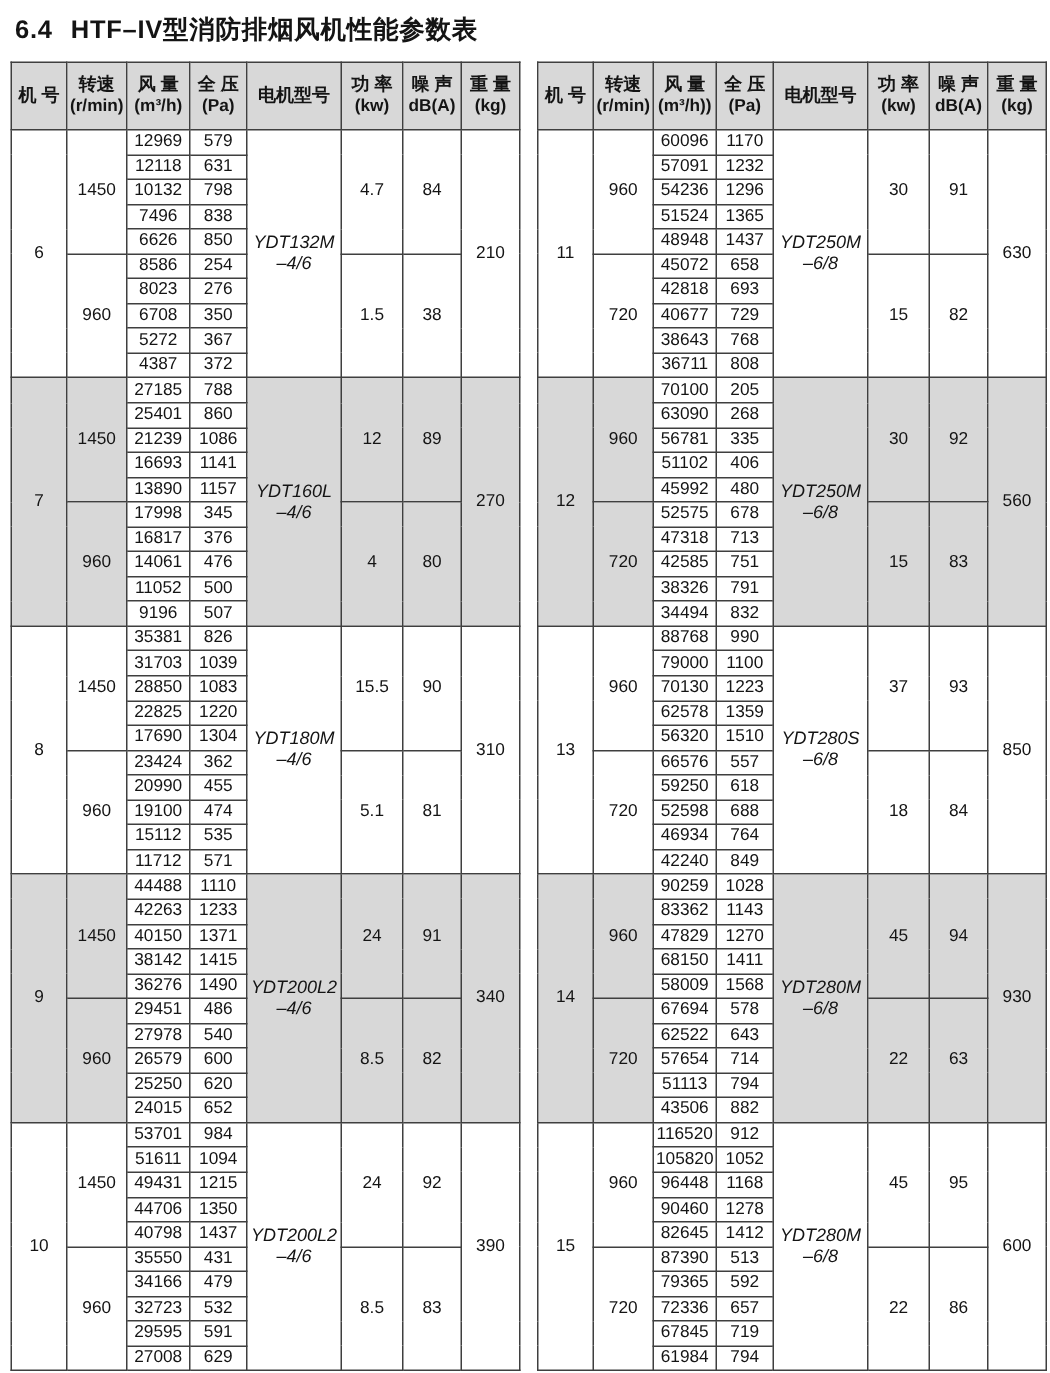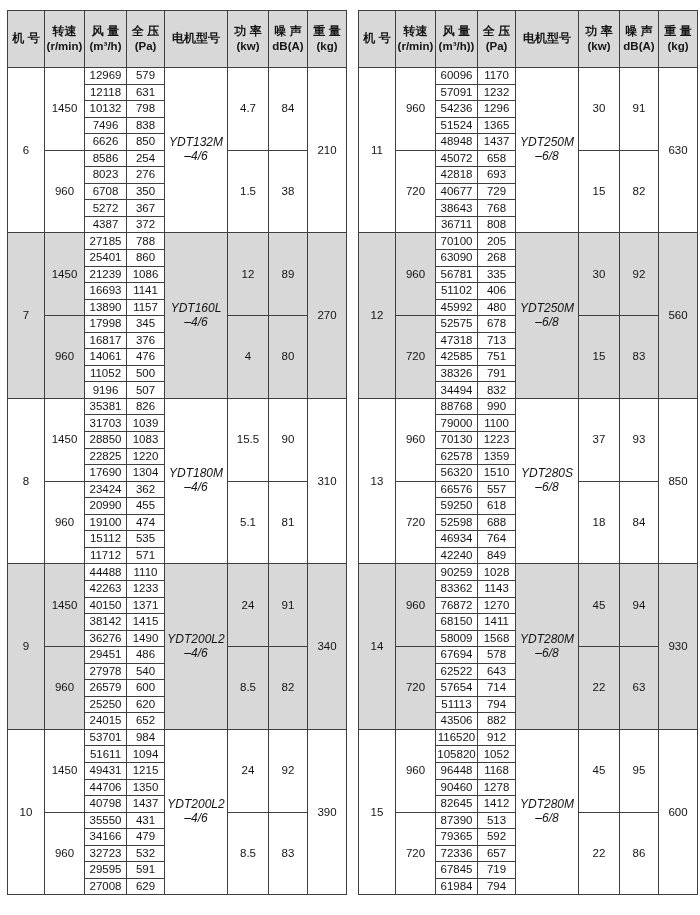--- a/index.html
+++ b/index.html
@@ -29,36 +29,39 @@
     width:339px;
     border:1.5px solid var(--border);
   }
   th,td{
     border:1px solid var(--border);
     text-align:center;vertical-align:middle;
     padding:0;overflow:hidden;
     font-size:11.5px;line-height:1.15;
     color:var(--ink);
   }
-  thead tr{height:57px;}
+  thead tr{height:45px;}
   th{
     background:var(--shaded);
     font-weight:bold;font-size:12px;
   }
   th .unit{display:block;font-weight:bold;font-size:11.5px;margin-top:1px;}
   tbody tr{height:16.56px;}
   td.flow,td.pressure{background:#ffffff;}
   td.shaded{background:var(--shaded);}
   td.motor{font-size:12px;font-style:italic;}
   td.motor .m2{display:block;}
 </style>
 </head>
 <body>
 
 <div class="page">
+  <div class="title">
+    <span class="num">6.4</span><span>HTF–IV型消防排烟风机性能参数表</span>
+  </div>
   <div class="tables">
       <table>
         <colgroup>
           <col style="width: 37px;">
           <col style="width: 40px;">
           <col style="width: 42px;">
           <col style="width: 38px;">
           <col style="width: 63px;">
           <col style="width: 41px;">
           <col style="width: 39px;">
@@ -503,21 +506,21 @@
             <td class="motor shaded" rowspan="10"><span class="m1">YDT280M</span><span class="m2">–6/8</span></td>
             <td class="power shaded" rowspan="5">45</td>
             <td class="noise shaded" rowspan="5">94</td>
             <td class="weight shaded" rowspan="10">930</td>
           </tr>
           <tr>
             <td class="flow">83362</td>
             <td class="pressure">1143</td>
           </tr>
           <tr>
-            <td class="flow">76872</td>
+            <td class="flow">47829</td>
             <td class="pressure">1270</td>
           </tr>
           <tr>
             <td class="flow">68150</td>
             <td class="pressure">1411</td>
           </tr>
           <tr>
             <td class="flow">58009</td>
             <td class="pressure">1568</td>
           </tr>

